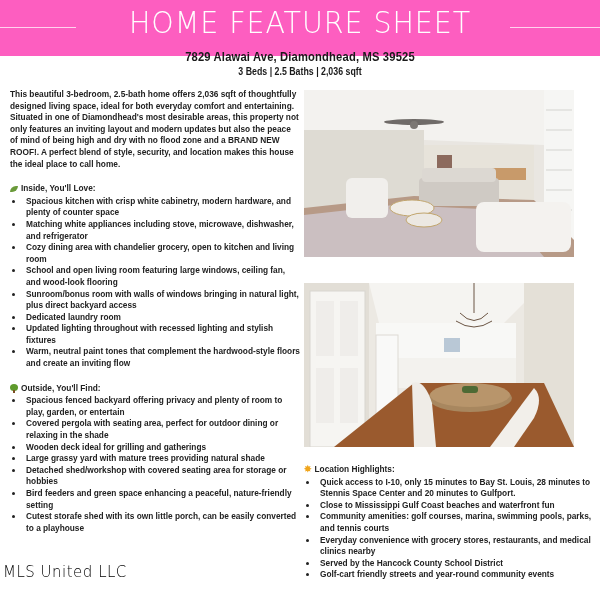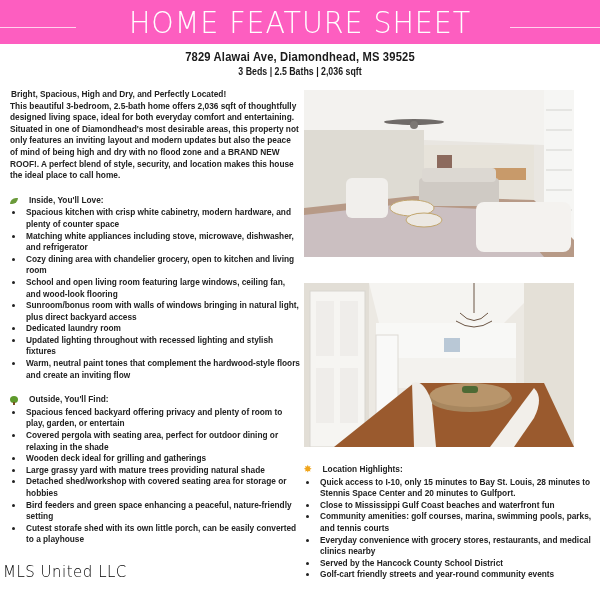--- a/index.html
+++ b/index.html
@@ -2,21 +2,21 @@
 <html><head>
 <meta charset="utf-8">
 <style>
   html, body { margin: 0; padding: 0; }
   body {
     width: 600px; height: 600px; overflow: hidden; position: relative;
     background: #ffffff; color: #1a1a1a;
     font-family: "Liberation Sans", sans-serif;
   }
   .banner {
-    position: absolute; left: 0; top: 0; width: 600px; height: 44px;
+    position: absolute; left: 0; top: 0; width: 600px; height: 56px;
     background: #fd5ec0;
   }
   .banner .line {
     position: absolute; top: 27px; height: 1px; background: #ffd3ee;
   }
   .banner .line.left { left: 0; width: 76px; }
   .banner .line.right { left: 510px; width: 90px; }
   .banner .title {
     position: absolute; left: 0; width: 600px; top: 4px;
     text-align: center; color: #ffffff;
@@ -35,21 +35,21 @@
     text-align: center; font-weight: bold; font-size: 10px;
     transform: scaleX(0.88); transform-origin: center;
   }
   .col-left {
     position: absolute; left: 10px; top: 89px; width: 290px;
     font-size: 8.3px; line-height: 11.6px; color: #222;
   }
   .intro { font-weight: bold; }
   .intro .headline { display: block; padding-left: 1px; }
   .section-title {
-    font-weight: bold; margin-top: 13px; display: flex; align-items: center; gap: 11px;
+    font-weight: bold; margin-top: 13px; display: flex; align-items: center; gap: 3px;
   }
   ul { margin: 1px 0 0 0; padding-left: 14px; font-weight: bold; }
   li { margin: 0; padding-left: 2px; }
   .icon-leaf {
     display: inline-block; width: 8px; height: 6px; background: #6a9a3a;
     border-radius: 6px 0 6px 0;
   }
   .icon-tree { display: inline-block; position: relative; width: 8px; height: 9px; }
   .icon-tree .crown {
     position: absolute; left: 0; top: 0; width: 8px; height: 7px;
@@ -83,21 +83,20 @@
   <div class="line left"></div>
   <div class="title">HOME FEATURE SHEET</div>
   <div class="line right"></div>
 </div>
 
 <div class="address">7829 Alawai Ave, Diamondhead, MS 39525</div>
 <div class="specs">3 Beds | 2.5 Baths | 2,036 sqft</div>
 
 <div class="col-left">
   <div class="intro">
-    <span class="headline">Bright, Spacious, High and Dry, and Perfectly Located!</span>
     <span>This beautiful 3-bedroom, 2.5-bath home offers 2,036 sqft of thoughtfully designed living space, ideal for both everyday comfort and entertaining. Situated in one of Diamondhead's most desirable areas, this property not only features an inviting layout and modern updates but also the peace of mind of being high and dry with no flood zone and a BRAND NEW ROOF!. A perfect blend of style, security, and location makes this house the ideal place to call home.</span>
   </div>
 
   <div class="section-title">
     <span class="icon-leaf"></span>
     <span>Inside, You'll Love:</span>
   </div>
   <ul>
     <li>Spacious kitchen with crisp white cabinetry, modern hardware, and plenty of counter space</li>
     <li>Matching white appliances including stove, microwave, dishwasher, and refrigerator</li>

